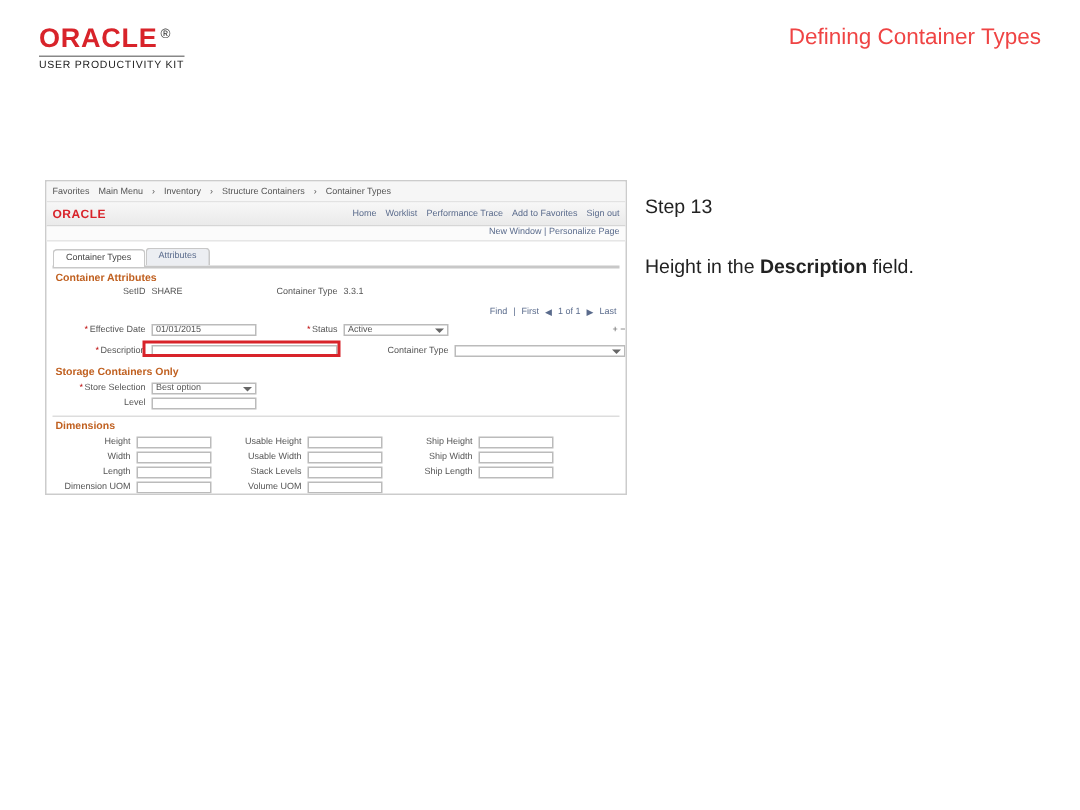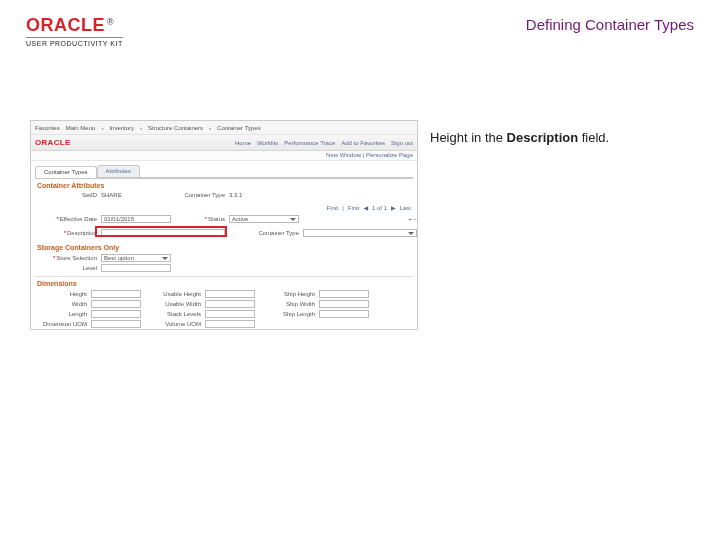--- a/index.html
+++ b/index.html
@@ -36,21 +36,21 @@
   .brand-sub {
     font-size: 7px;
     letter-spacing: 0.5px;
     color: #222;
     border-top: 1px solid #888;
     margin-top: 3px;
     padding-top: 2px;
   }
   .doc-title {
     font-size: 15px;
-    color: #701a75;
+    color: #ef4444;
     text-align: left;
   }
 
   
   .step-panel {
     position: absolute;
     top: 128px;
     left: 430px;
     right: 30px;
     font-size: 13px;
@@ -150,20 +150,21 @@
   <div class="brand-left">
     <div>
       <span class="oracle-logo">ORACLE</span><span class="oracle-tm">®</span>
     </div>
     <div class="brand-sub">USER PRODUCTIVITY KIT</div>
   </div>
   <div class="doc-title">Defining Container Types</div>
 </div>
 
 <div class="step-panel">
+  <div class="step-label">Step 13</div>
   <div class="step-text">
     <span>Height in the </span><b>Description</b><span> field.</span>
   </div>
 </div>
 
 <div class="shot">
 
   <div class="topnav">
     <span>Favorites</span>
     <span>Main Menu</span>›

